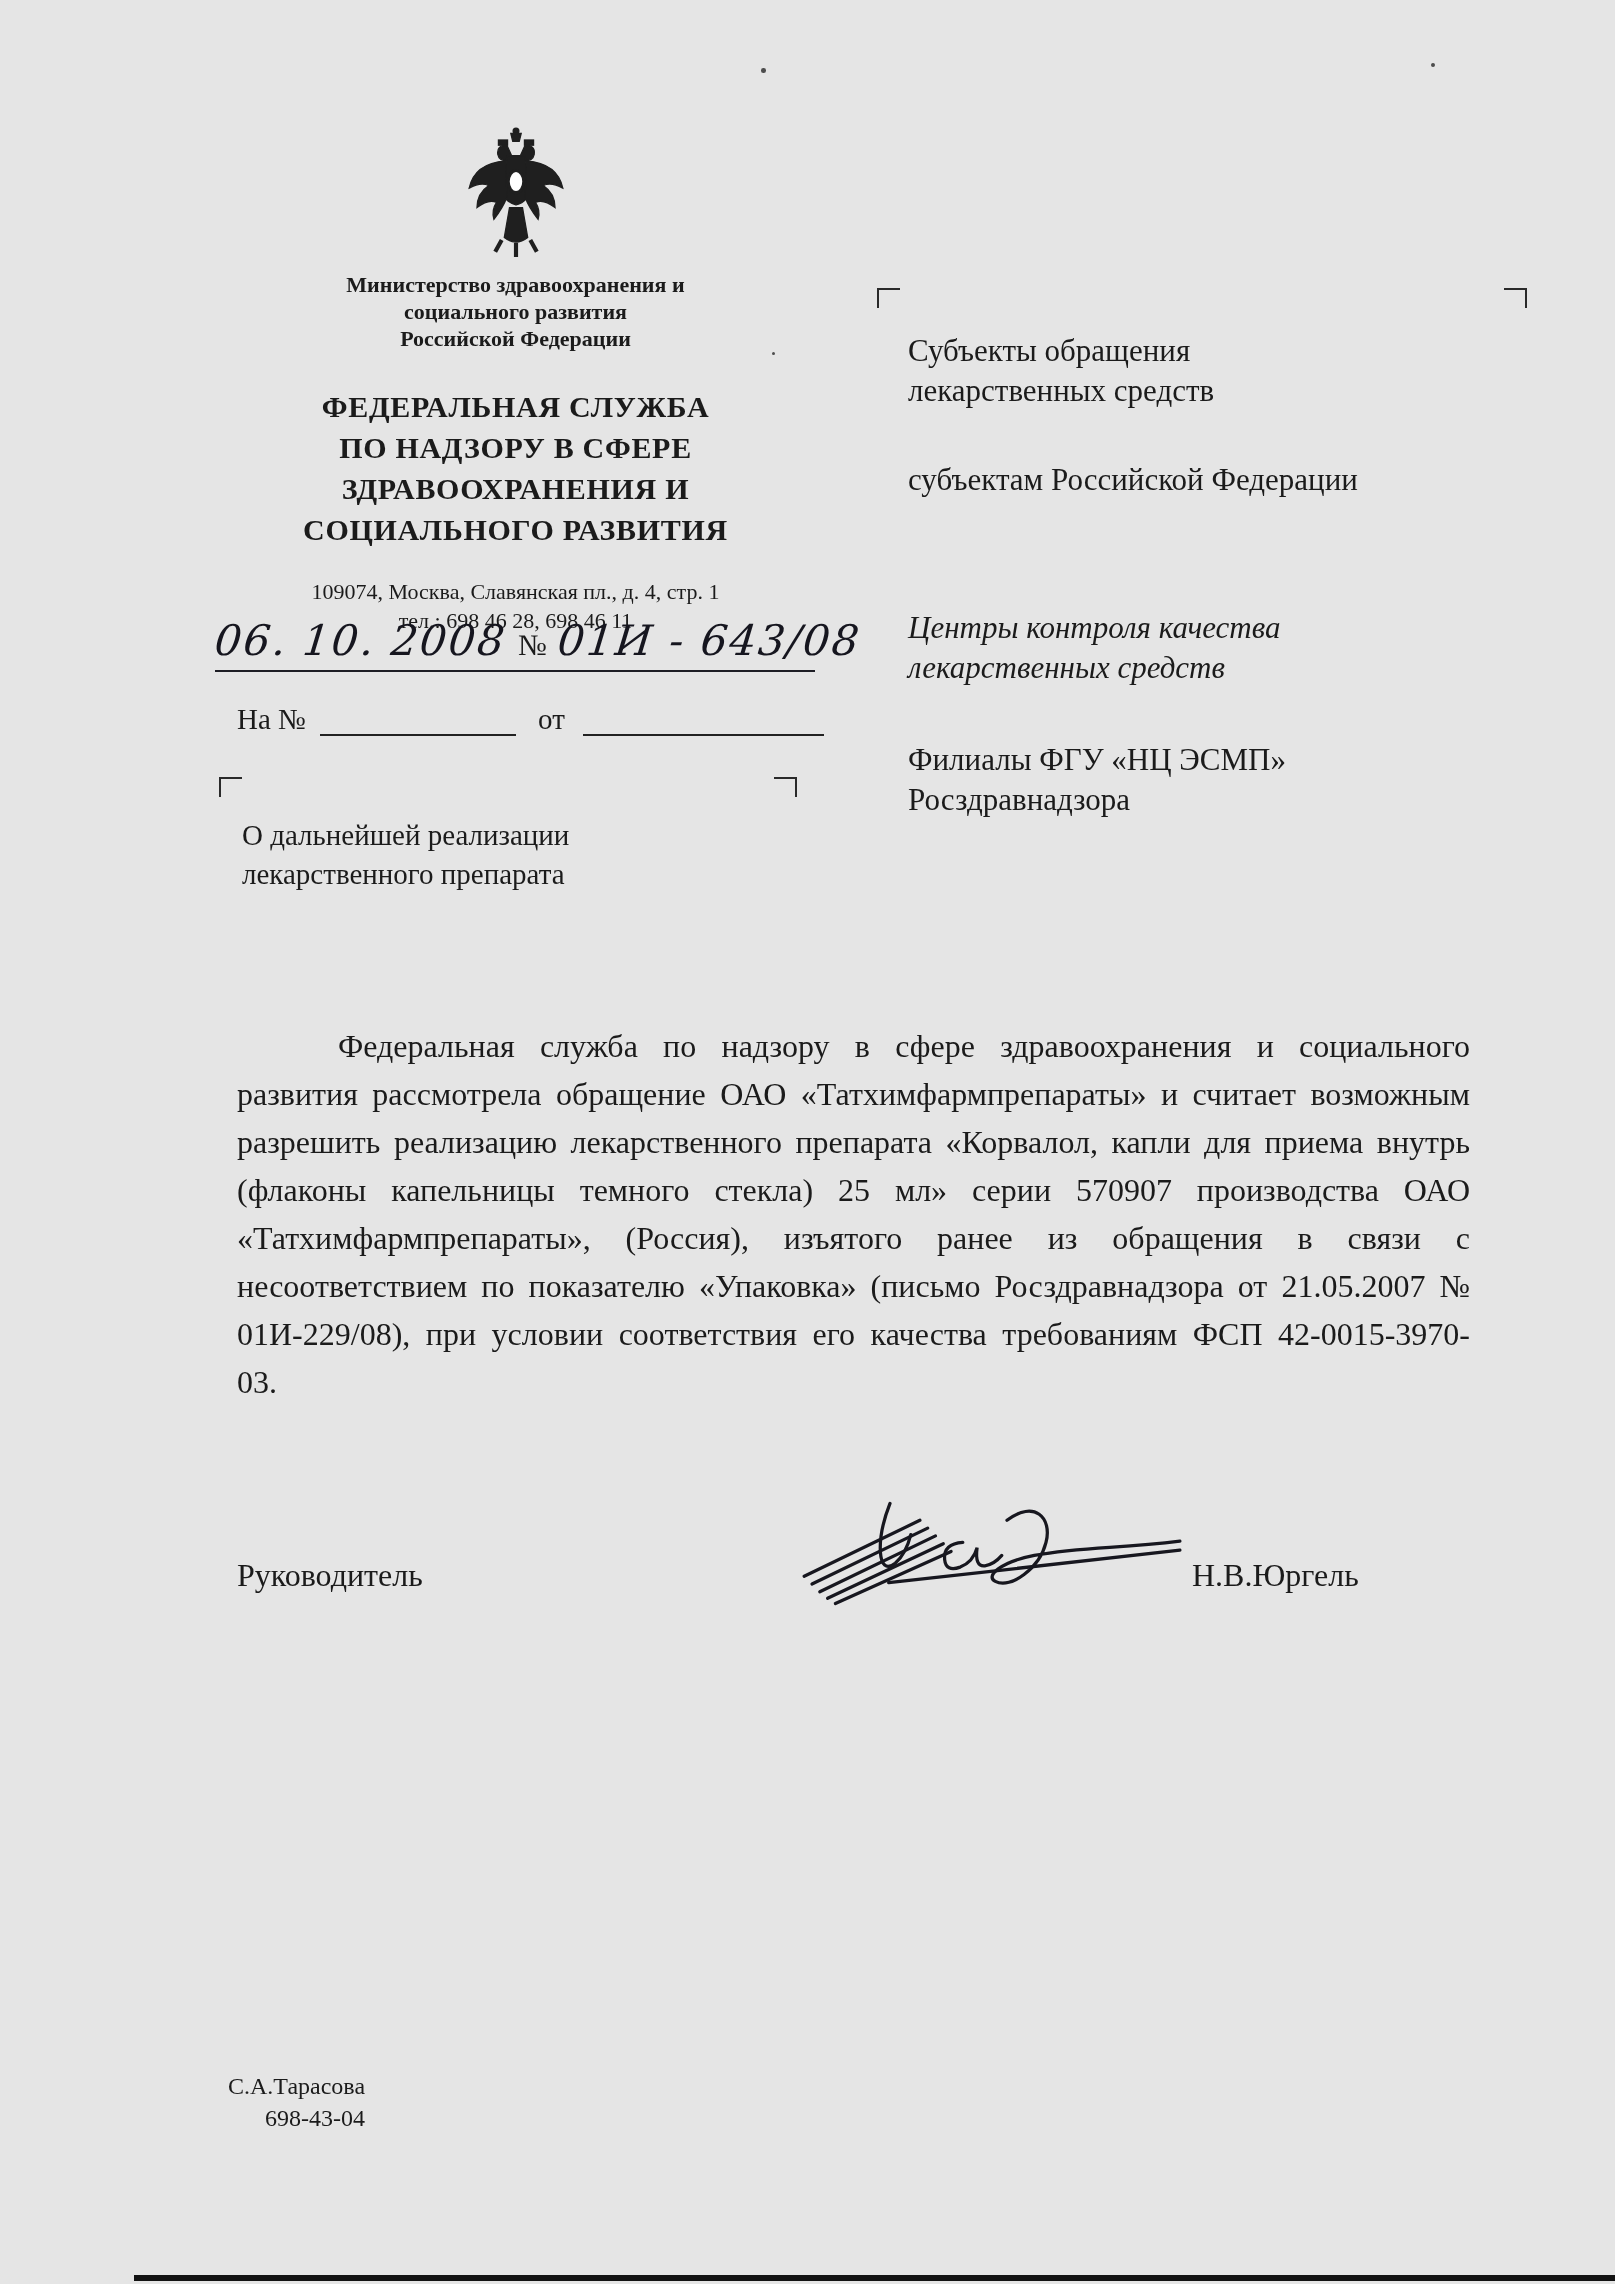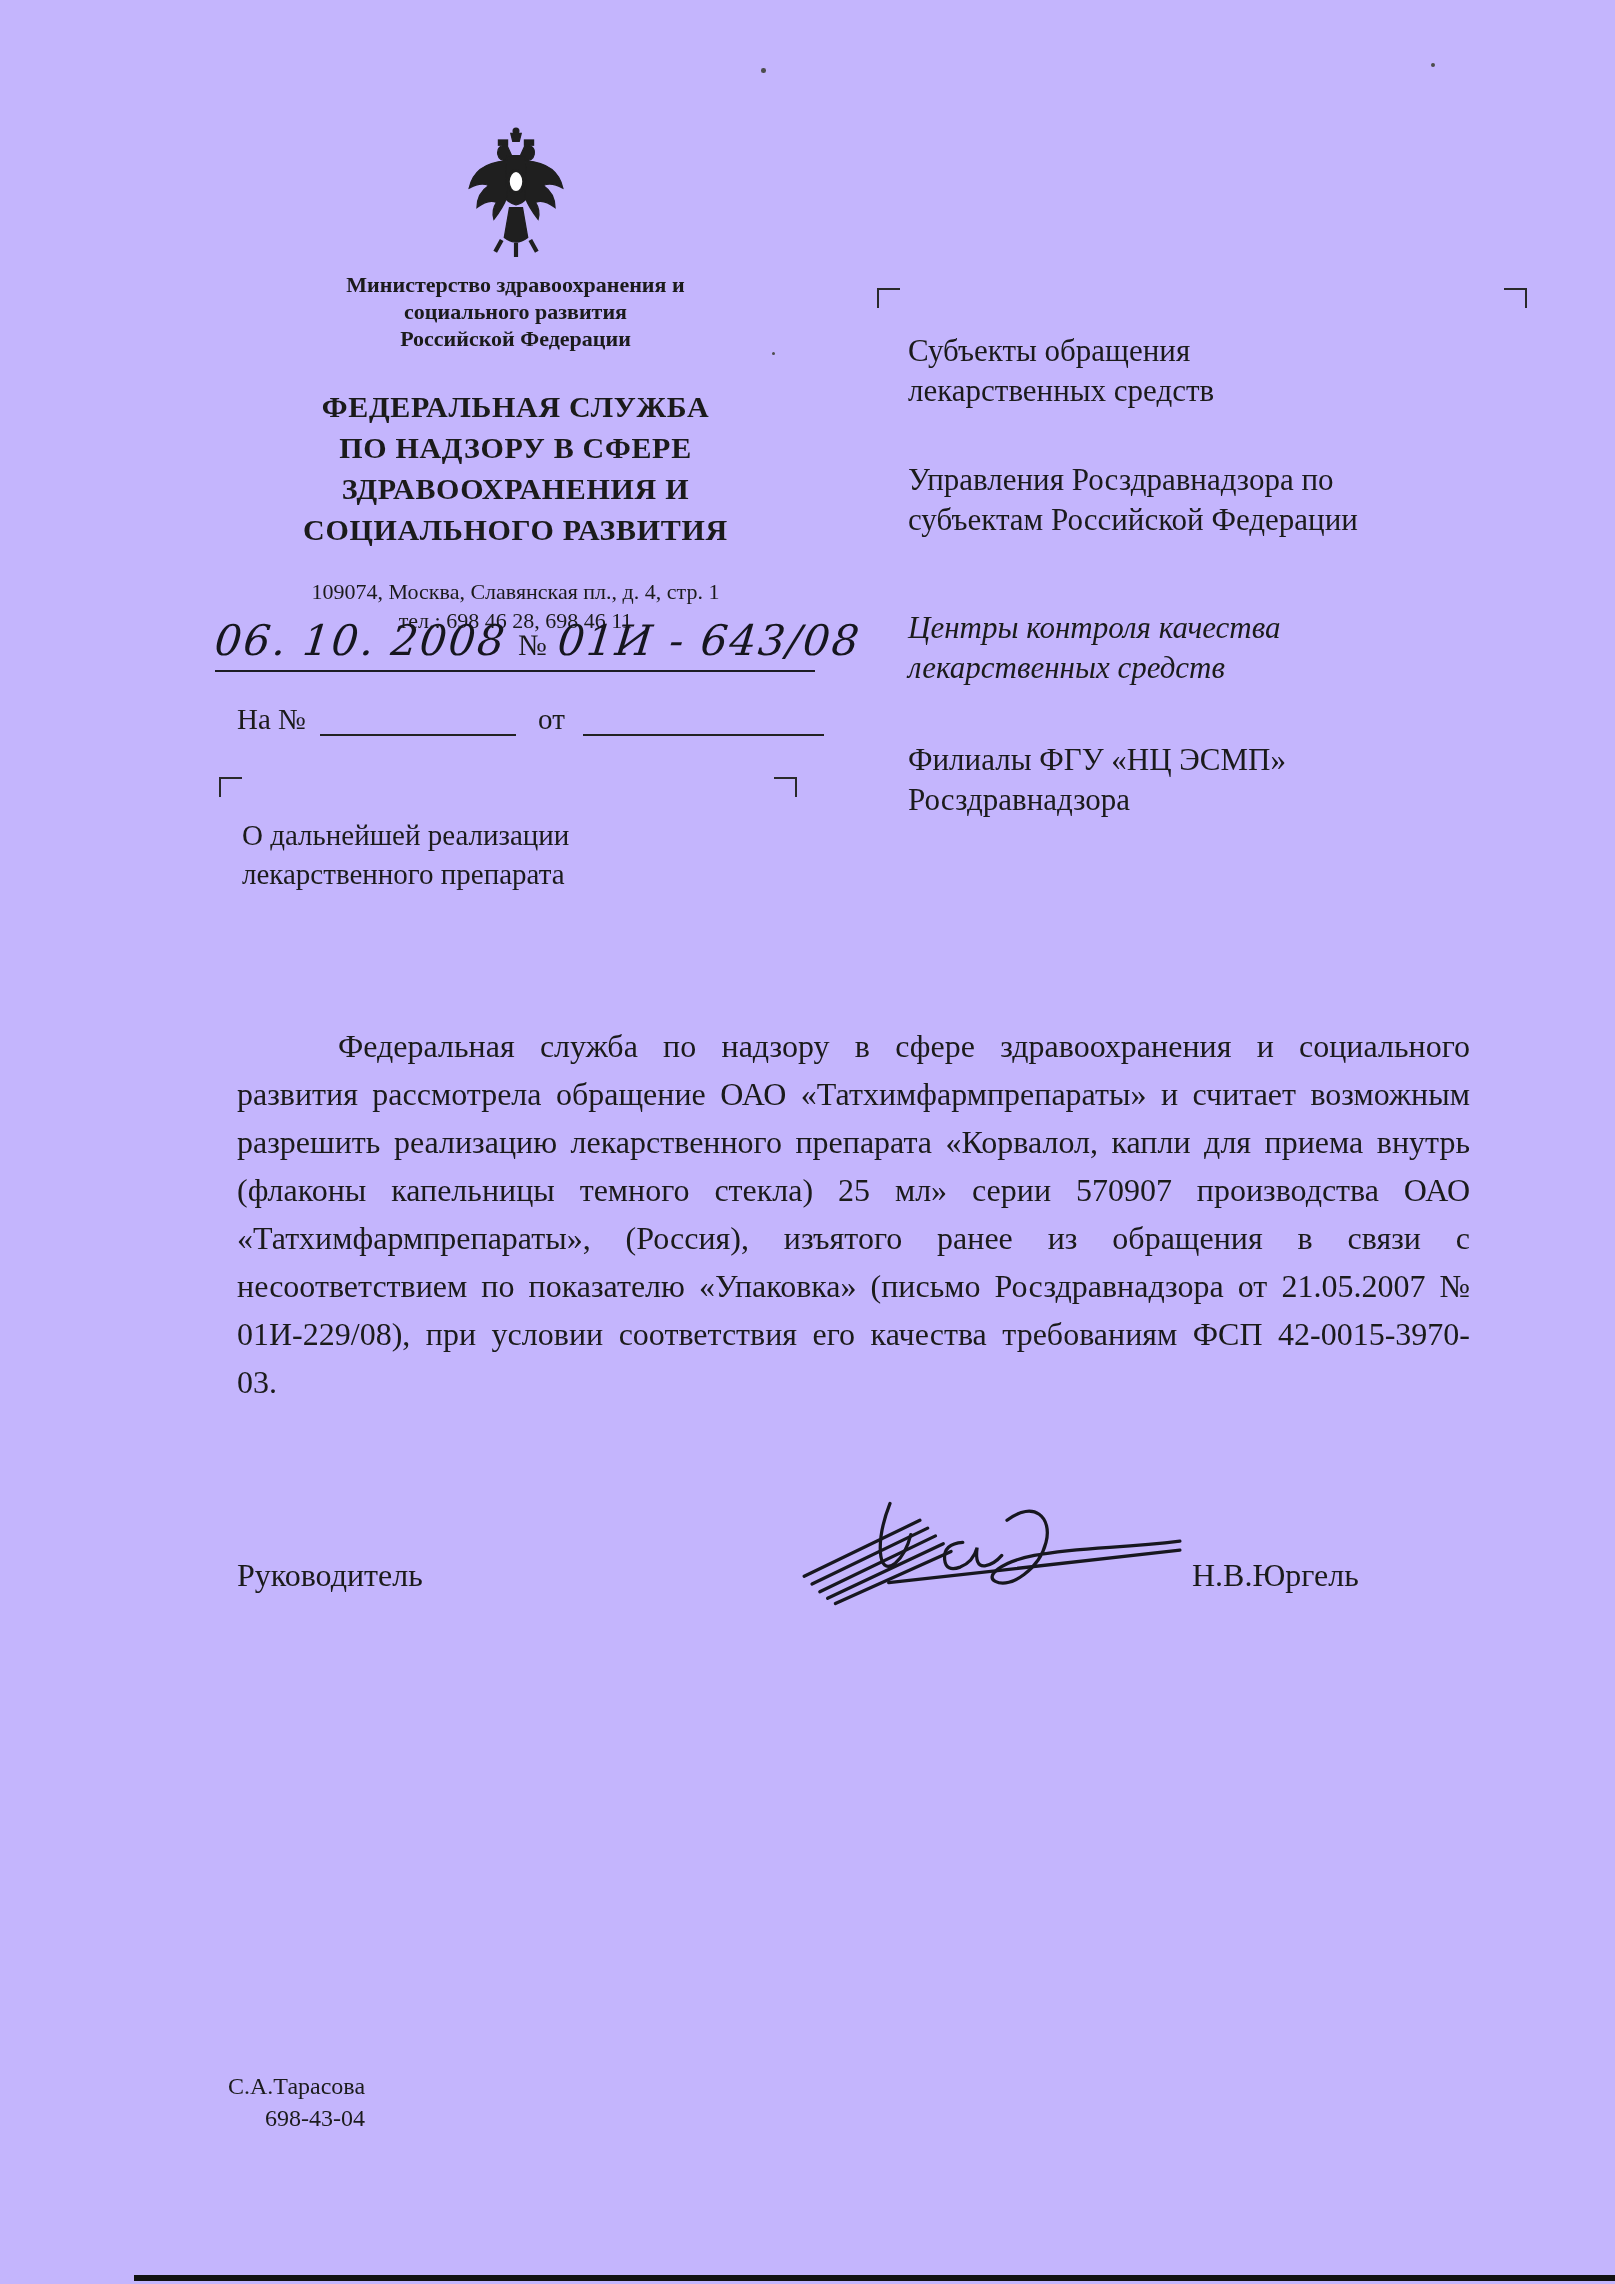--- a/index.html
+++ b/index.html
@@ -1,20 +1,20 @@
 <!DOCTYPE html>
 <html style="font-size:10.4px"><head>
 <meta charset="utf-8">
 <style>
   html,body { margin:0; padding:0; background:#9a9a9a; }
   .page {
     position:relative;
     width:1616px; height:2284px;
     margin:0 auto;
-    background:#c4b5fd;
+    background:#e5e5e5;
     font-family:"Liberation Serif","DejaVu Serif",serif;
     color:#1b1b1b;
     overflow:hidden;
   }
   .abs { position:absolute; }
 
   
   .letterhead { left:196px; top:127px; width:639px; text-align:center; }
   .emblem { display:block; margin:0 auto 14.3px auto; }
   .ministry { font-size:22px; font-weight:bold; line-height:27px; }
@@ -150,21 +150,20 @@
 
   <div class="corner l" style="left:877px; top:288px;"></div>
   <div class="corner r" style="left:1504px; top:288px;"></div>
 
   <div class="abs recipient" style="top:331px;">
     <div>Субъекты обращения</div>
     <div>лекарственных средств</div>
   </div>
 
   <div class="abs recipient" style="top:460px;">
-    <div>Управления Росздравнадзора по</div>
     <div>субъектам Российской Федерации</div>
   </div>
 
   <div class="abs recipient" style="top:608px;font-style:italic;">
     <div>Центры контроля качества</div>
     <div>лекарственных средств</div>
   </div>
 
   <div class="abs recipient" style="top:740px;">
     <div>Филиалы ФГУ «НЦ ЭСМП»</div>

